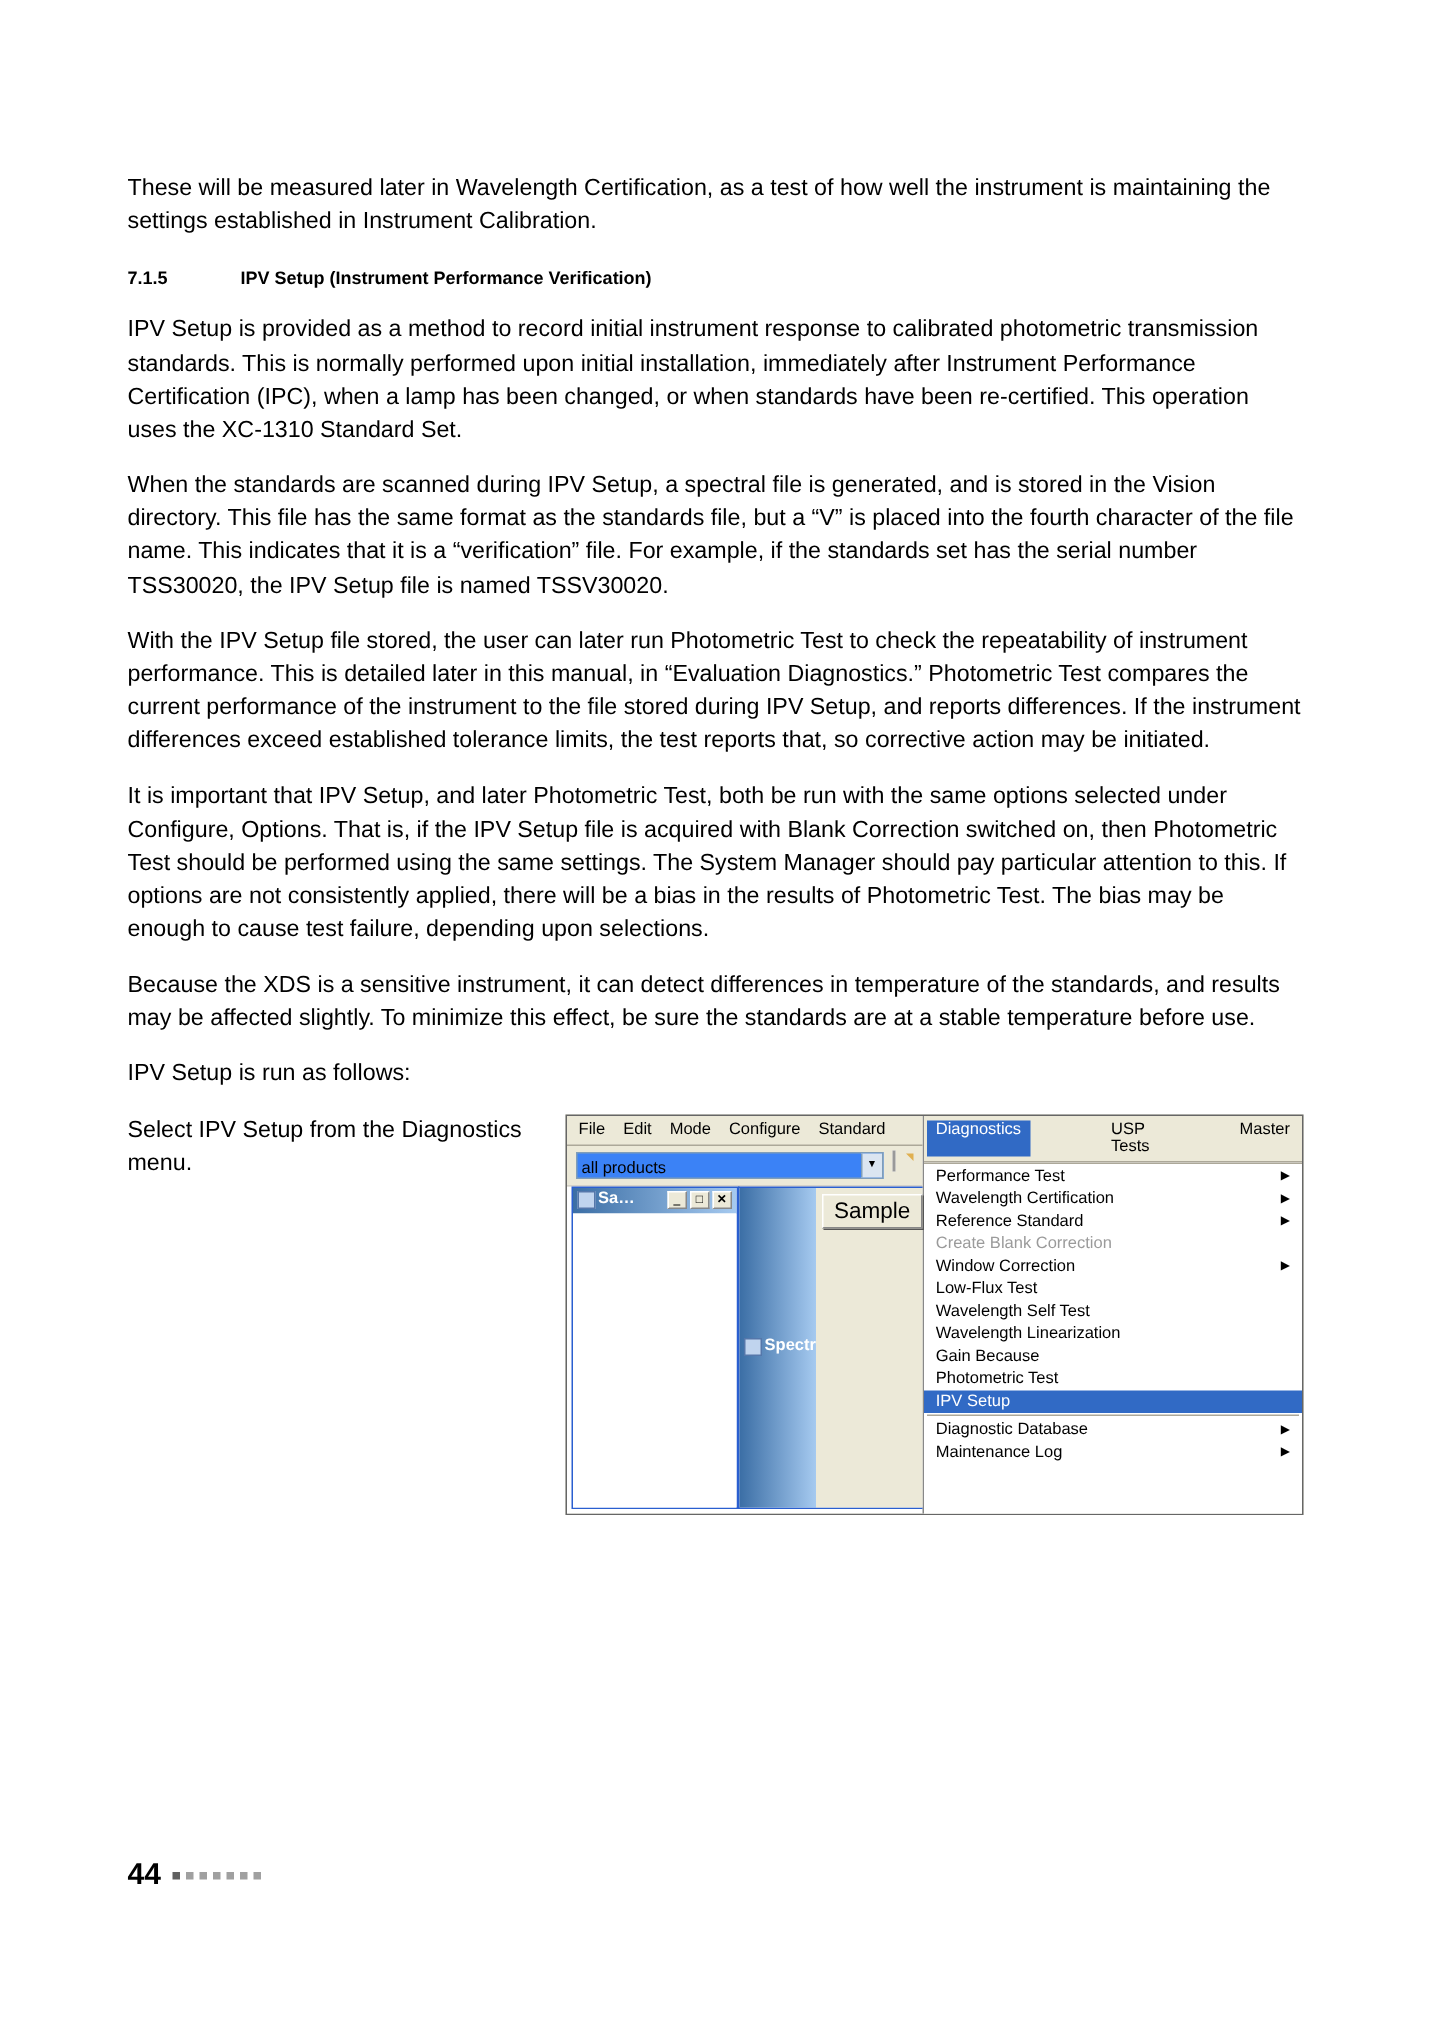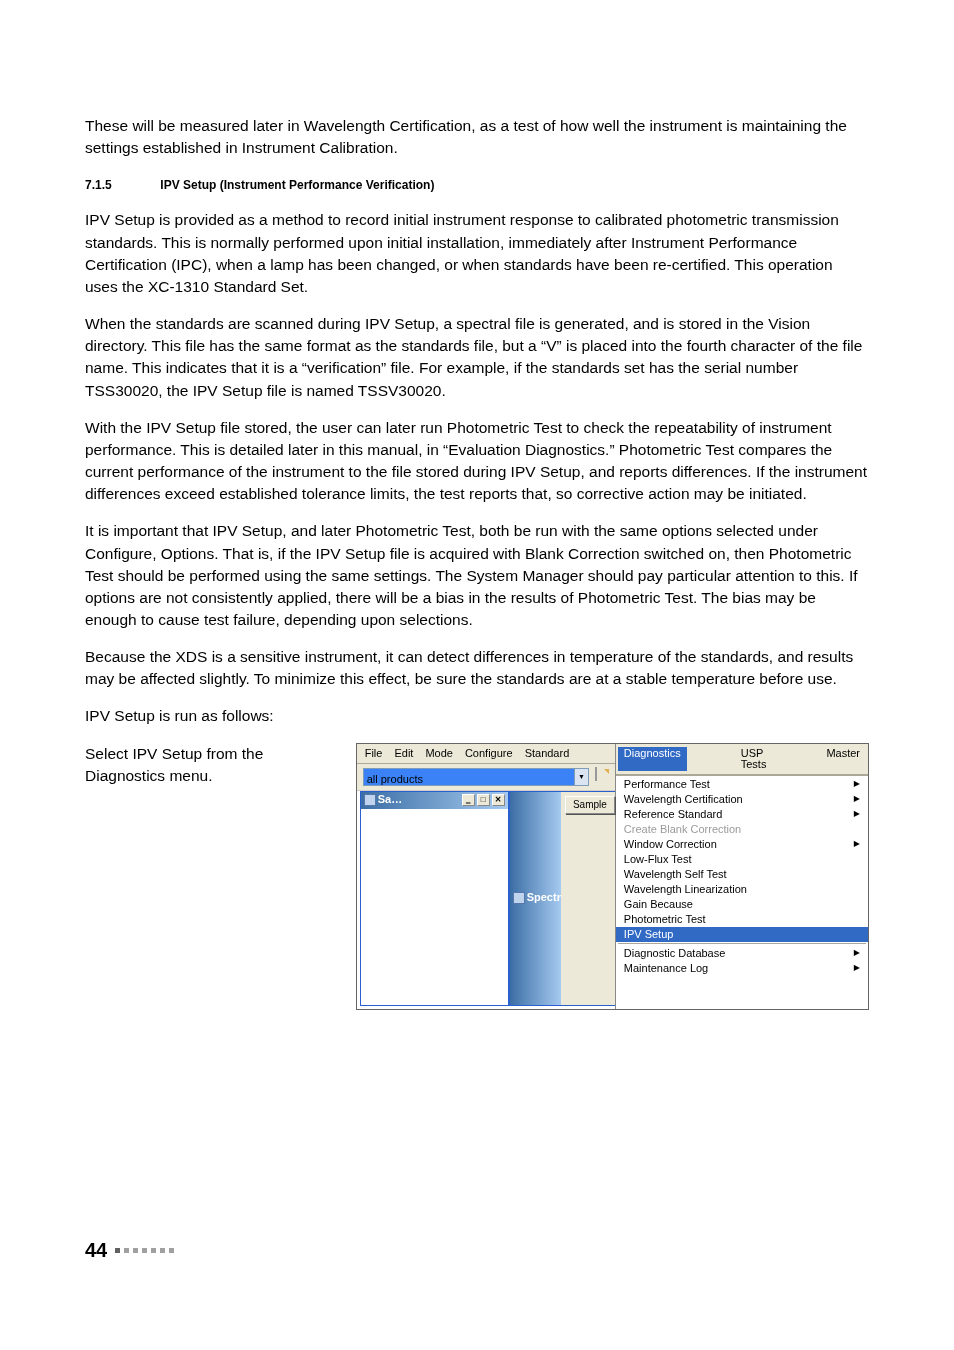--- a/index.html
+++ b/index.html
@@ -104,21 +104,21 @@
     height: 0;
     border-style: solid;
     border-width: 0 5px 5px 0;
     border-color: transparent #e0b050 transparent transparent;
   }
   .subwin-row {
     display: flex;
     height: 218px;
   }
   .subwin-sa {
-    width: 149px;
+    width: 111px;
     margin: 0 0 3px 3px;
     border: 1px solid #2a5fd0;
     display: flex;
     flex-direction: column;
   }
   .subwin-title {
     background: linear-gradient(to right, #3b6ea5, #a6caf0);
     color: #fff;
     font-weight: bold;
     font-size: 11px;
@@ -160,21 +160,21 @@
     padding-right: 0;
   }
   .sample-btn {
     display: inline-block;
     background: #ece9d8;
     border: 1px solid #fff;
     border-right-color: #888;
     border-bottom-color: #888;
     box-shadow: 1px 1px 0 #555;
     padding: 3px 7px;
-    font-size: 10px;
+    font-size: 15px;
   }
   .tiny-icon {
     width: 12px;
     height: 12px;
     display: inline-block;
     background: #c0d4ee;
     border: 1px solid #5577aa;
   }
   .ss-right {
     flex: 1;

